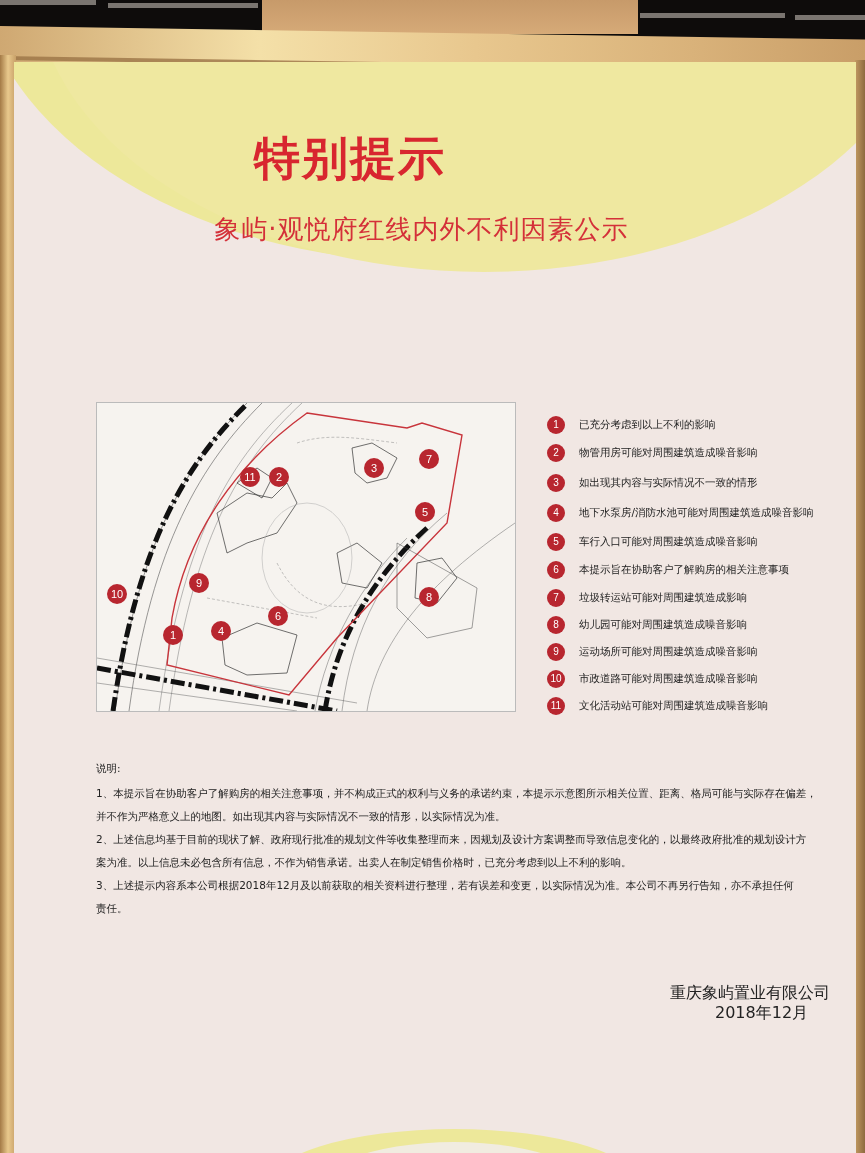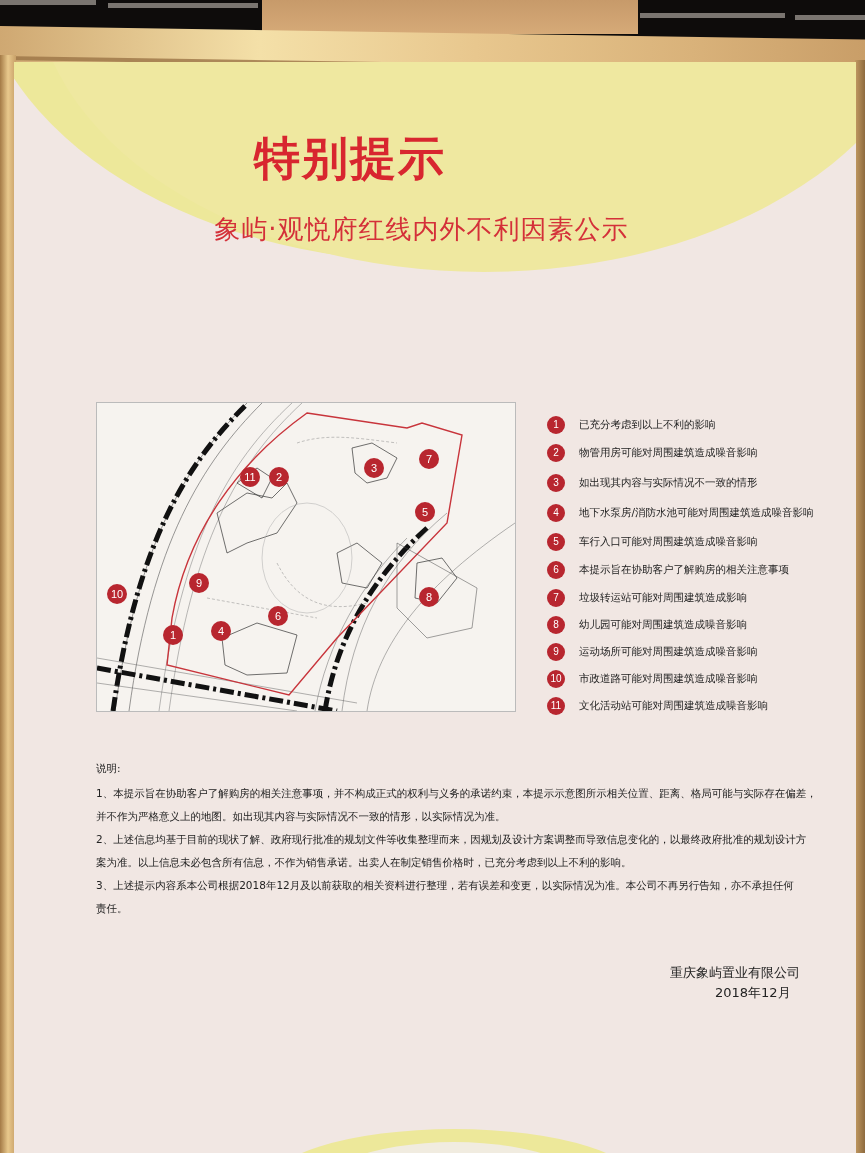--- a/index.html
+++ b/index.html
@@ -66,21 +66,21 @@
   .legend-item { position: absolute; left: 0; height: 20px; display: flex; align-items: center; }
   .legend-item .dot {
     width: 18px; height: 18px; border-radius: 50%; background: #b8262f; color: #fff;
     font-size: 10px; line-height: 18px; text-align: center; flex: none;
     font-family: "Liberation Sans", sans-serif;
   }
   .legend-item .txt { margin-left: 14px; font-size: 10.5px; color: #222; white-space: nowrap; }
   
   .notes { position: absolute; left: 82px; top: 700px; width: 730px; font-size: 10.5px; color: #222; }
   .notes p { margin: 0; position: absolute; left: 0; white-space: nowrap; }
-  .sign { position: absolute; font-size: 13px; color: #222; white-space: nowrap; }
+  .sign { position: absolute; font-size: 16px; color: #222; white-space: nowrap; margin-top: 19px; }
 </style>
 </head>
 <body>
 
 <div class="wall-top">
   <div class="wall-stripe" style="left:0;top:0;width:96px;"></div>
   <div class="wall-stripe" style="left:108px;top:3px;width:150px;"></div>
   <div class="wall-stripe" style="left:640px;top:13px;width:145px;"></div>
   <div class="wall-stripe" style="left:795px;top:15px;width:70px;"></div>
 </div>

